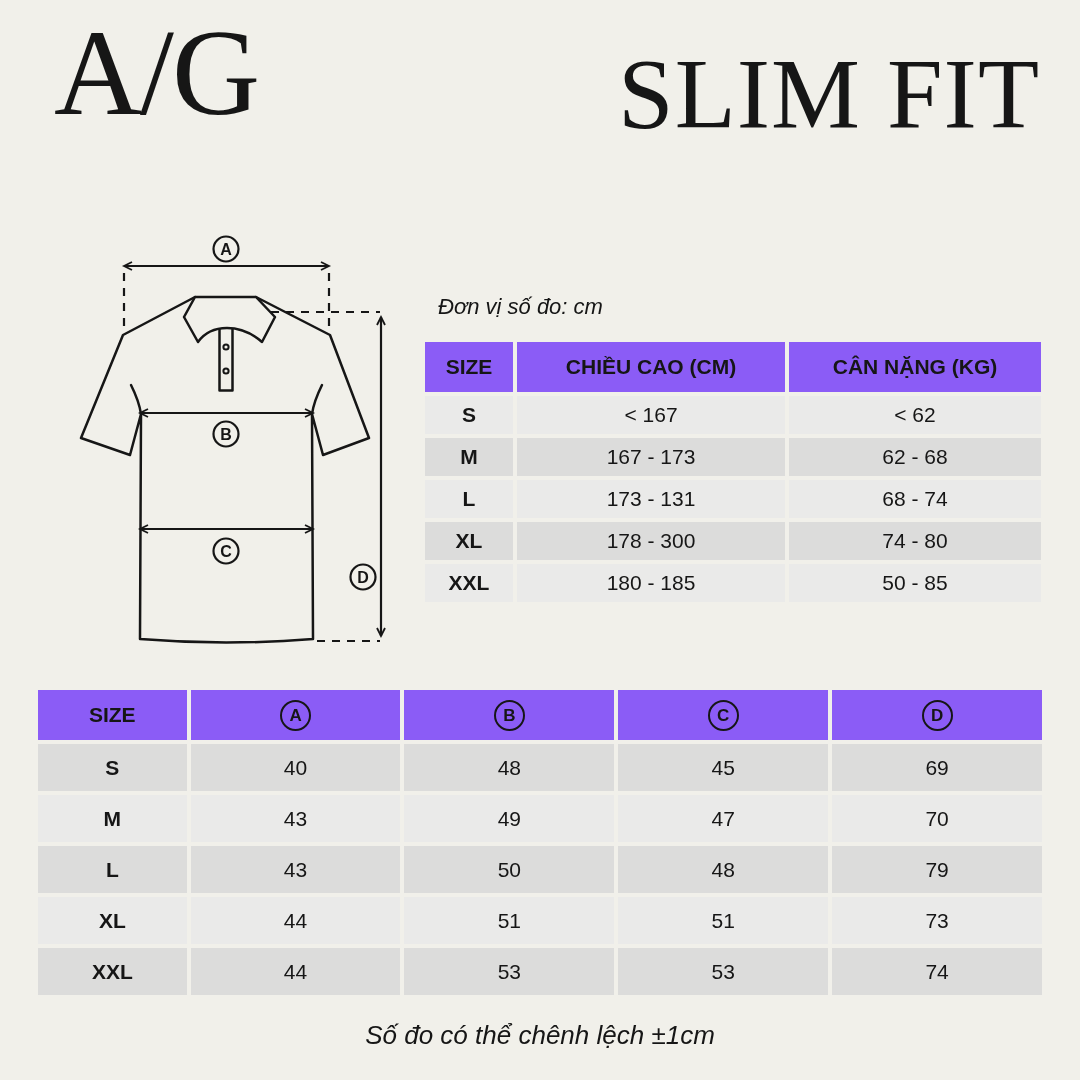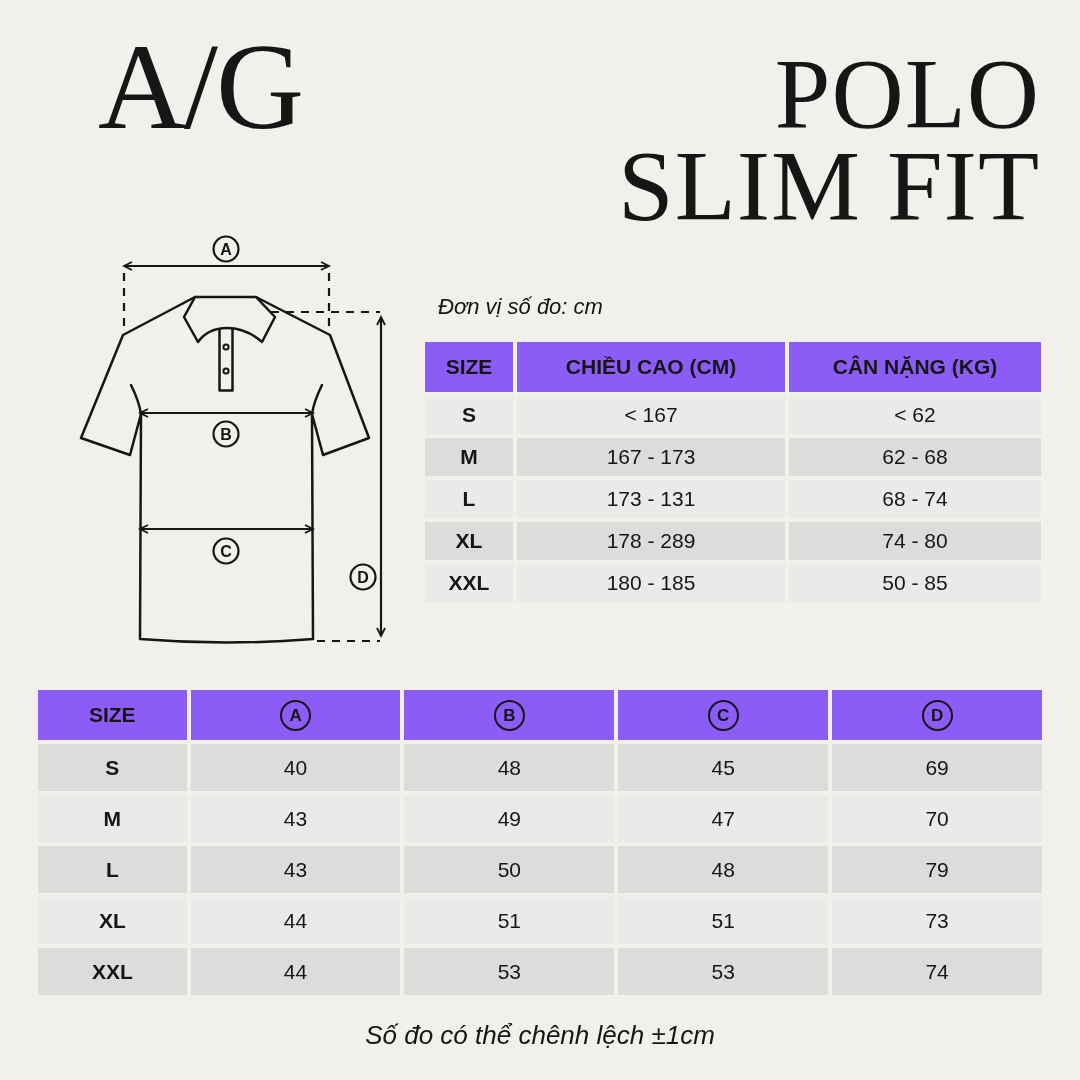--- a/index.html
+++ b/index.html
@@ -3,23 +3,23 @@
 <meta charset="utf-8">
 <style>
   html,body{margin:0;padding:0;}
   body{
     width:1080px;height:1080px;position:relative;overflow:hidden;
     background:#f1f0ea;color:#161616;
     font-family:"Liberation Sans",sans-serif;
   }
   
   .logo{
-    position:absolute;left:54px;top:20px;
+    position:absolute;left:54px;top:6px;
     font-family:"Liberation Serif",serif;
-    font-size:122px;line-height:1.1;letter-spacing:-2px;font-weight:400;margin-left:44px;
+    font-size:122px;line-height:1.1;letter-spacing:-2px;font-weight:400;
   }
   .head-right{position:absolute;right:40px;top:36px;text-align:right;}
   .eyebrow{font-size:26px;letter-spacing:2px;font-weight:400;}
   .big-title{
     font-family:"Liberation Serif",serif;
     font-size:100px;line-height:92px;letter-spacing:1px;margin-top:12px;
     font-weight:400;
   }
   
   .diagram{position:absolute;left:60px;top:225px;width:350px;height:450px;}
@@ -45,21 +45,20 @@
     font-weight:bold;font-size:17px;line-height:1;
   }
 </style>
 </head>
 <body>
 
 <div class="logo">A/G</div>
 
 <div class="head-right">
   <div class="big-title">
-    <div>POLO</div>
     <div>SLIM FIT</div>
   </div>
 </div>
 
 <div class="diagram">
   <svg viewBox="0 0 350 450" xmlns="http://www.w3.org/2000/svg">
     <defs>
       <marker id="arrE" markerWidth="14" markerHeight="14" refX="10" refY="5" orient="auto" markerUnits="userSpaceOnUse">
         <path d="M2,1 L10,5 L2,9" fill="none" stroke="#161616" stroke-width="1.8"></path>
       </marker>
@@ -136,21 +135,21 @@
       <td>167 - 173</td>
       <td>62 - 68</td>
     </tr>
     <tr class="row-light">
       <td class="size-cell">L</td>
       <td>173 - 131</td>
       <td>68 - 74</td>
     </tr>
     <tr class="row-dark">
       <td class="size-cell">XL</td>
-      <td>178 - 289</td>
+      <td>178 - 300</td>
       <td>74 - 80</td>
     </tr>
     <tr class="row-light">
       <td class="size-cell">XXL</td>
       <td>180 - 185</td>
       <td>50 - 85</td>
     </tr>
   </tbody>
 </table>
 

